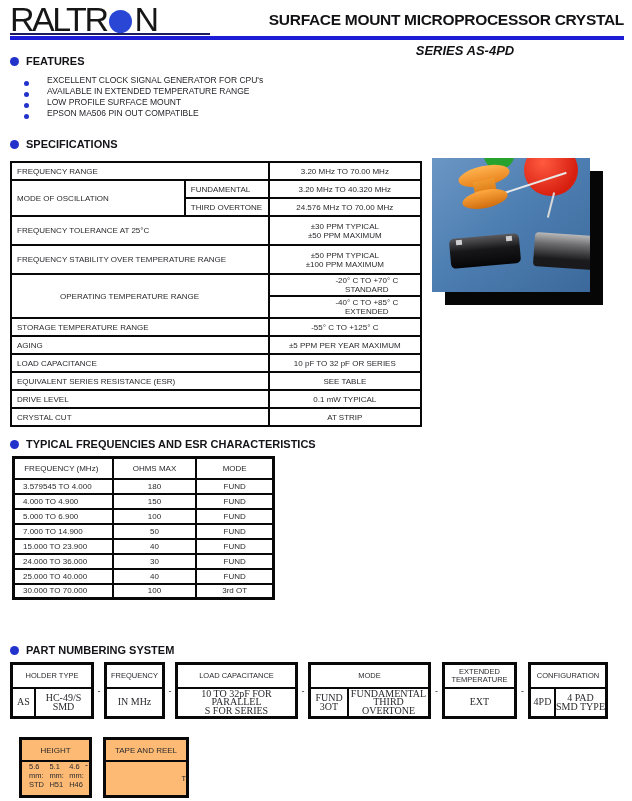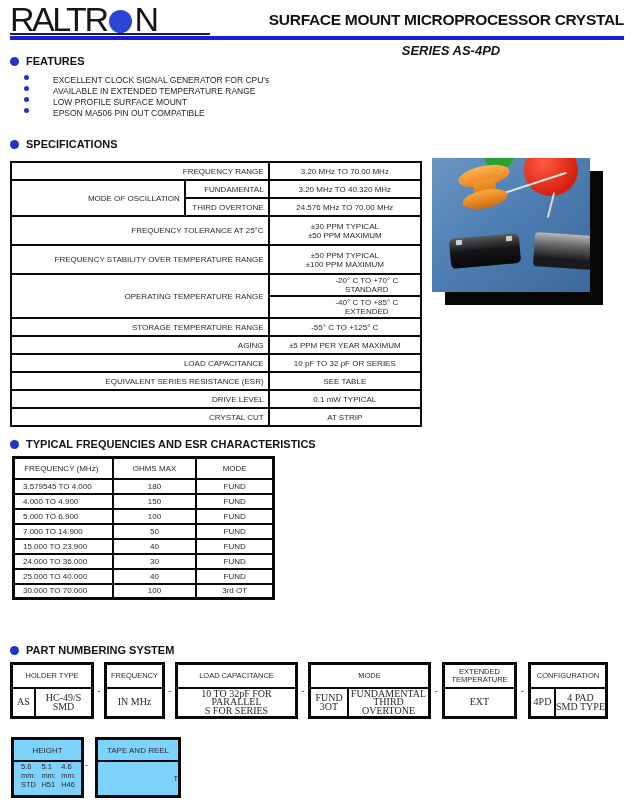--- a/index.html
+++ b/index.html
@@ -13,41 +13,41 @@
 
   
   .logo{position:absolute;left:10px;top:3px;display:flex;align-items:center;
         font-weight:normal;font-size:34px;letter-spacing:-2.5px;color:#161616;line-height:32px;}
   .logo-dot{display:inline-block;width:23px;height:23px;border-radius:50%;
         background:var(--logo-dot-blue);margin:4px 2px 0 3px;}
   .logo-underline{position:absolute;left:10px;top:33px;width:200px;height:2px;background:#1b1b5e;}
   .header-rule{position:absolute;left:10px;top:36px;width:614px;height:4px;background:var(--rule-blue);}
   .header-title{position:absolute;right:8px;top:11px;font-size:15.5px;font-weight:bold;
         letter-spacing:-0.3px;color:#121215;white-space:nowrap;}
-  .series{position:absolute;left:338px;top:43px;width:226px;text-align:center;
+  .series{position:absolute;left:352px;top:43px;width:226px;text-align:center;
         font-size:13px;font-weight:bold;font-style:italic;color:#121215;}
 
   
   .sec-head{position:absolute;display:flex;align-items:center;gap:7px;
         font-weight:bold;font-size:11px;color:#131318;}
   .sec-bullet{width:9px;height:9px;border-radius:50%;background:var(--accent-blue);flex:none;}
 
   
   .features-list{position:absolute;left:24px;top:75px;}
-  .feature-item{display:flex;align-items:flex-start;gap:24px;font-size:8.5px;
+  .feature-item{display:flex;align-items:flex-end;gap:18px;font-size:8.5px;
         line-height:11px;color:#1e1e24;}
   .feature-bullet{width:5px;height:5px;border-radius:50%;background:var(--accent-blue);flex:none;}
 
   
   table{border-collapse:collapse;}
   td,th{border:2px solid var(--border-dark);font-size:8px;font-weight:normal;
         color:#2a2a2e;padding:1px 4px;}
 
   .spec-table{position:absolute;left:10px;top:161px;width:412px;}
-  .spec-table td.lbl{text-align:right;padding-left:5px;}
+  .spec-table td.lbl{text-align:left;padding-left:5px;}
   .spec-table td.val{text-align:center;}
   .spec-table tr.r-s td{height:18px;}
   .spec-table tr.r-d td{height:29px;}
   .spec-table tr.r-o td{height:20px;padding-left:48px;}
 
   .esr-table{position:absolute;left:12px;top:456px;width:263px;border:3px solid var(--border-dark);}
   .esr-table td{height:15px;text-align:center;}
   .esr-table tr.hdr td{height:21px;}
   .esr-table td.c0{text-align:left;padding-left:8px;width:100px;}
   .esr-table td.c1{width:85px;}
@@ -58,21 +58,21 @@
   .pn-group{border:3px solid var(--border-dark);display:flex;flex-direction:column;background:#fff;}
   .pn-head{border-bottom:2px solid var(--border-dark);height:24px;display:flex;flex-direction:column;
         align-items:center;justify-content:center;text-align:center;font-size:7.5px;line-height:8.5px;color:#2a2a2e;}
   .pn-vals{flex:1;display:flex;align-items:stretch;}
   .pn-cell{display:flex;flex-direction:column;align-items:center;justify-content:center;
         text-align:center;font-size:10px;line-height:8.5px;color:#2a2a2e;flex:1;font-family:Liberation Serif, serif;}
   .pn-cell.split{border-left:2px solid var(--border-dark);}
   .pn-gap{display:flex;align-items:center;justify-content:center;font-size:9px;color:#2a2a2e;}
 
   
-  .mini-table{position:absolute;border:3px solid var(--border-dark);background:#7dd3fc;}
+  .mini-table{position:absolute;border:3px solid var(--border-dark);background:#fdba74;margin-left:8px;}
   .mini-head{border-bottom:2px solid var(--border-dark);height:22px;display:flex;align-items:center;
         justify-content:center;font-size:8px;color:#2a2a2e;}
   .mini-body{height:33px;display:flex;align-items:center;justify-content:flex-end;
         font-size:7.5px;line-height:9px;color:#2a2a2e;}
   .height-dash{position:absolute;left:85px;top:760px;font-size:9px;color:#2a2a2e;}
 
   
   .photo{position:absolute;left:432px;top:158px;width:158px;height:134px;
         background:linear-gradient(140deg,#6b96c4 0%,#4e7fb2 45%,#3c699c 100%);
         box-shadow:13px 13px 0 #060606;overflow:hidden;}

